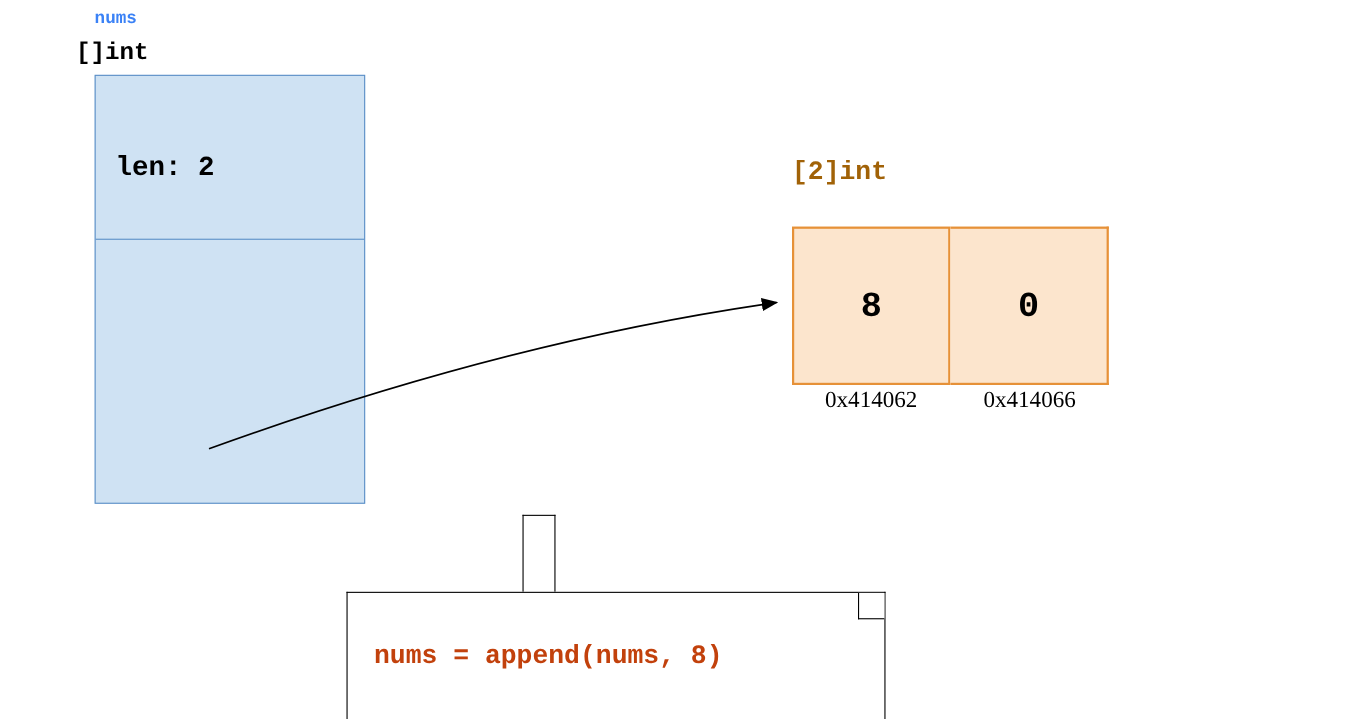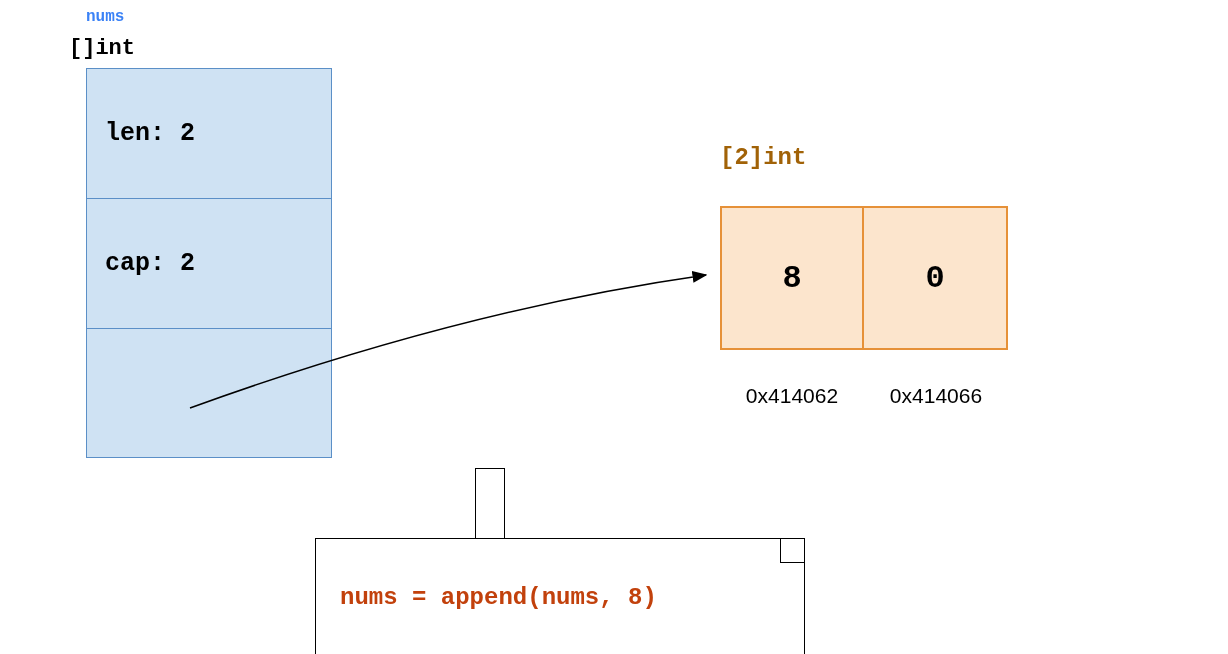--- a/index.html
+++ b/index.html
@@ -40,20 +40,21 @@
     }
     .slice-cell {
       width: 100%;
       height: 130px;
       border-bottom: 1px solid #5b8fc7;
       display: flex;
       align-items: center;
       padding-left: 18px;
       font-size: 25px;
       color: #000;
+      margin-top: 19px;
     }
     .slice-cell:last-child {
       border-bottom: none;
     }
     .array-type {
       position: absolute;
       left: 720px;
       top: 144px;
       font-size: 24px;
       color: #a16207;
@@ -74,23 +75,23 @@
       justify-content: center;
       font-size: 32px;
       color: #000;
     }
     .array-cell + .array-cell {
       border-left: none;
     }
     .addr-row {
       position: absolute;
       left: 720px;
-      top: 384px;
+      top: 351px;
       display: flex;
-      font-family: Liberation Sans, sans-serif;
+      font-family: Liberation Serif, serif;
       font-weight: normal;
     }
     .addr {
       width: 144px;
       text-align: center;
       font-size: 21px;
       color: #000;
     }
     .note-container {
       position: absolute;
@@ -150,21 +151,20 @@
       pointer-events: none;
     }
   </style>
 </head>
 <body>
 
 <div class="slice-label">nums</div>
 <div class="slice-type">[]int</div>
 <div class="slice-box">
   <div class="slice-cell">len: 2</div>
-  <div class="slice-cell">cap: 2</div>
   <div class="slice-cell"></div>
 </div>
 
 <div class="array-type">[2]int</div>
 <div class="array-box">
   <div class="array-cell">8</div>
   <div class="array-cell">0</div>
 </div>
 <div class="addr-row">
   <div class="addr">0x414062</div>

